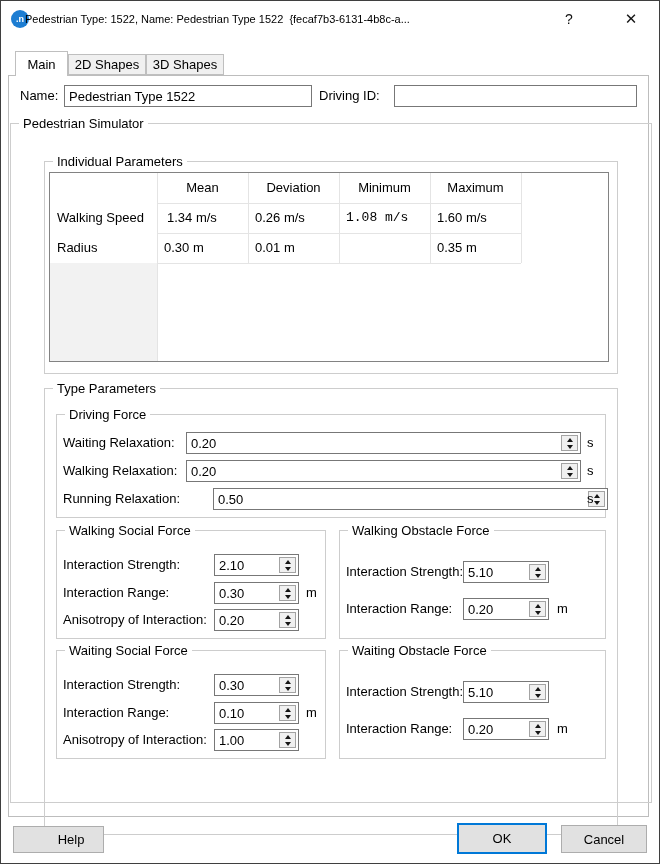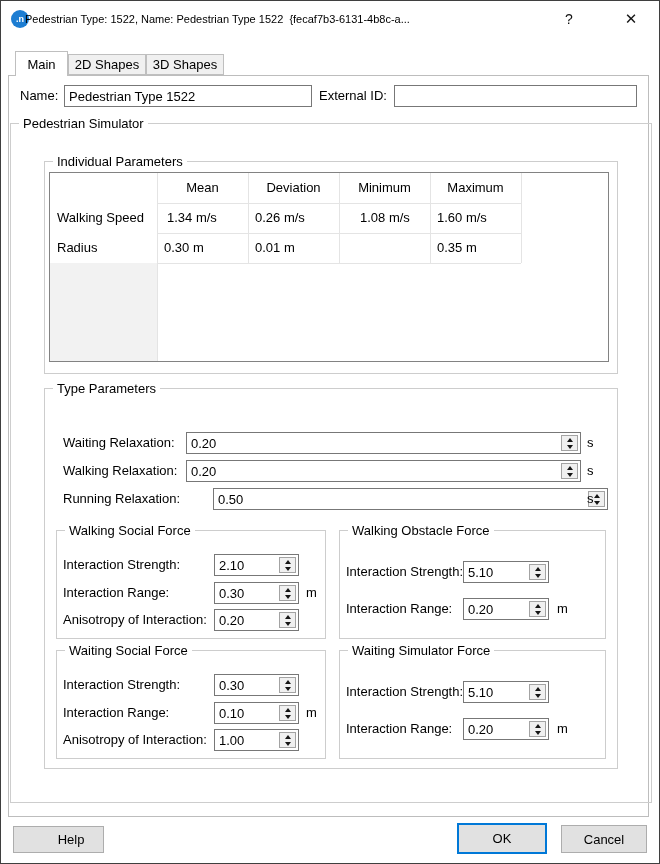--- a/index.html
+++ b/index.html
@@ -76,21 +76,21 @@
   </div>
 
   <div class="pane"></div>
 
   <div class="tab active" style="left:14px; width:53px;">Main</div>
   <div class="tab" style="left:67px; width:78px;">2D Shapes</div>
   <div class="tab" style="left:145px; width:78px;">3D Shapes</div>
 
   <div class="field-label" style="left:19px; top:84px;">Name:</div>
   <input class="text-input" style="left: 63px; top: 84px; width: 248px;" value="Pedestrian Type 1522">
-  <div class="field-label" style="left:318px; top:84px;">External ID:</div>
+  <div class="field-label" style="left:318px; top:84px;">Driving ID:</div>
   <input class="text-input" style="left: 393px; top: 84px; width: 243px;" value="">
 
   <div class="groupbox" style="left:9px; top:122px; width:642px; height:680px;">
     <div class="glabel">Pedestrian Simulator</div>
   </div>
 
   <div class="groupbox" style="left:43px; top:160px; width:574px; height:213px;">
     <div class="glabel">Individual Parameters</div>
   </div>
 
@@ -106,33 +106,36 @@
     <div class="hl" style="top:90px;"></div>
 
     <div class="th" style="left:198px;">Deviation</div>
     <div class="th" style="left:107px;">Mean</div>
     <div class="th" style="left:289px;">Minimum</div>
     <div class="th" style="left:380px;">Maximum</div>
 
     <div class="rh" style="top:30px;">Walking Speed</div>
     <div class="td" style="left:107px; top:30px;padding-left:10px;">1.34 m/s</div>
     <div class="td" style="left:198px; top:30px;">0.26 m/s</div>
-    <div class="td" style="left:303px; top:30px;">1.08 m/s</div>
+    <div class="td" style="left:289px; top:30px;font-family:Liberation Mono, monospace;">1.08 m/s</div>
     <div class="td" style="left:380px; top:30px;">1.60 m/s</div>
 
     <div class="rh" style="top:60px;">Radius</div>
     <div class="td" style="left:107px; top:60px;">0.30 m</div>
     <div class="td" style="left:198px; top:60px;">0.01 m</div>
     <div class="td" style="left:380px; top:60px;">0.35 m</div>
   </div>
 
-  <div class="groupbox" style="left:43px; top:387px; width:574px; height:381px;">
+  <div class="groupbox" style="left:43px; top:387px; width:574px; height:447px;">
     <div class="glabel">Type Parameters</div>
   </div>
 
+  <div class="groupbox" style="left:55px; top:413px; width:550px; height:104px;">
+    <div class="glabel">Driving Force</div>
+  </div>
 
   <div class="field-label" style="left:62px; top:431px;">Waiting Relaxation:</div>
   <div class="spinbox" style="left:185px; top:431px; width:395px;">
     <input value="0.20" style="">
     <div class="spinner">
       <div class="spin-half">
           <div class="tri-up"></div>
         </div>
       <div class="spin-half">
           <div class="tri-down"></div>
@@ -274,21 +277,21 @@
       <div class="spin-half">
           <div class="tri-up"></div>
         </div>
       <div class="spin-half">
           <div class="tri-down"></div>
         </div>
     </div>
   </div>
 
   <div class="groupbox" style="left:338px; top:649px; width:267px; height:109px;">
-    <div class="glabel">Waiting Simulator Force</div>
+    <div class="glabel">Waiting Obstacle Force</div>
   </div>
   <div class="field-label" style="left:345px; top:680px;">Interaction Strength:</div>
   <div class="spinbox" style="left:462px; top:680px; width:86px;">
     <input value="5.10" style="">
     <div class="spinner">
       <div class="spin-half">
           <div class="tri-up"></div>
         </div>
       <div class="spin-half">
           <div class="tri-down"></div>

